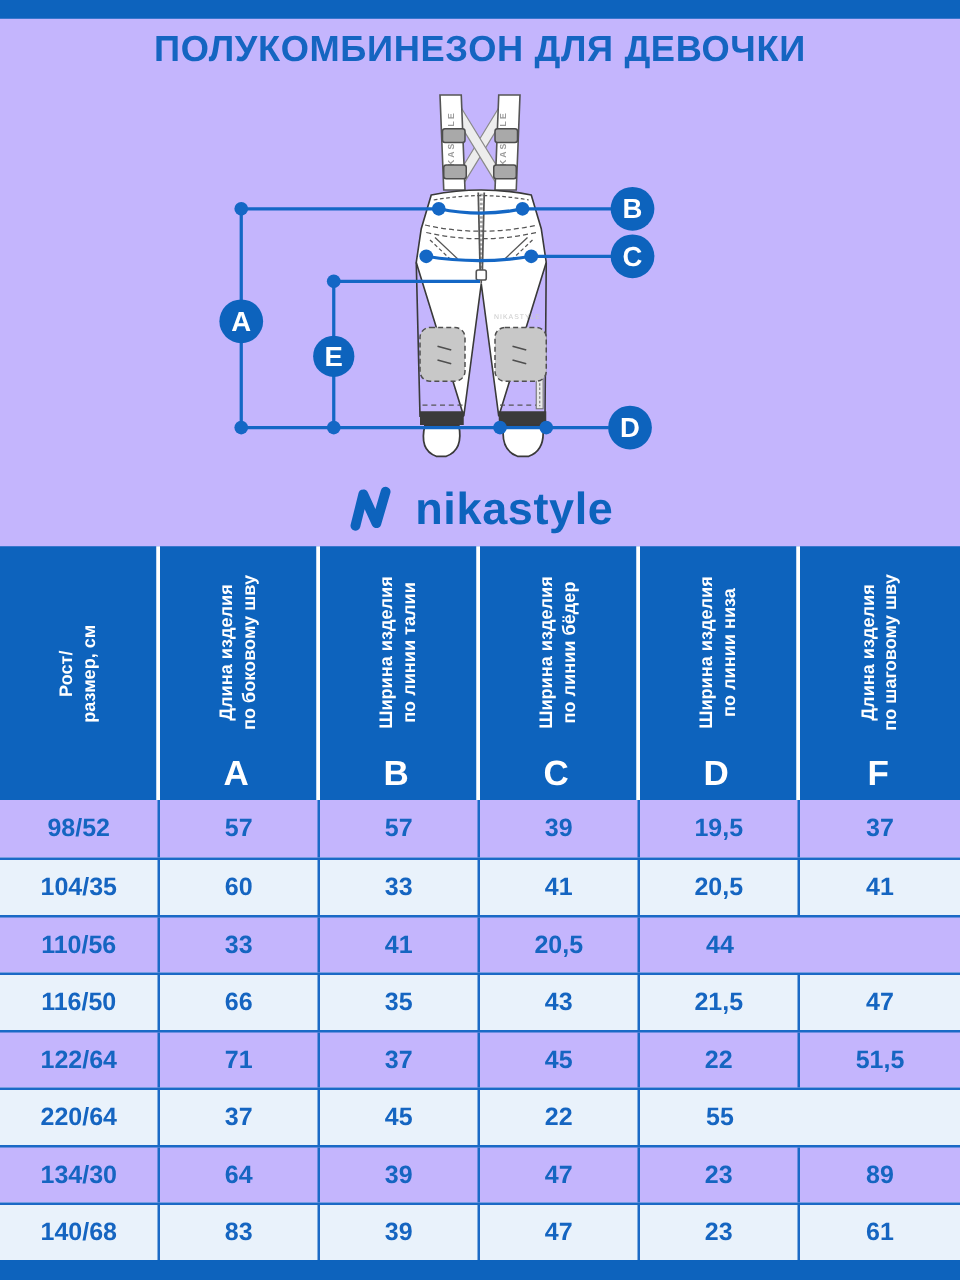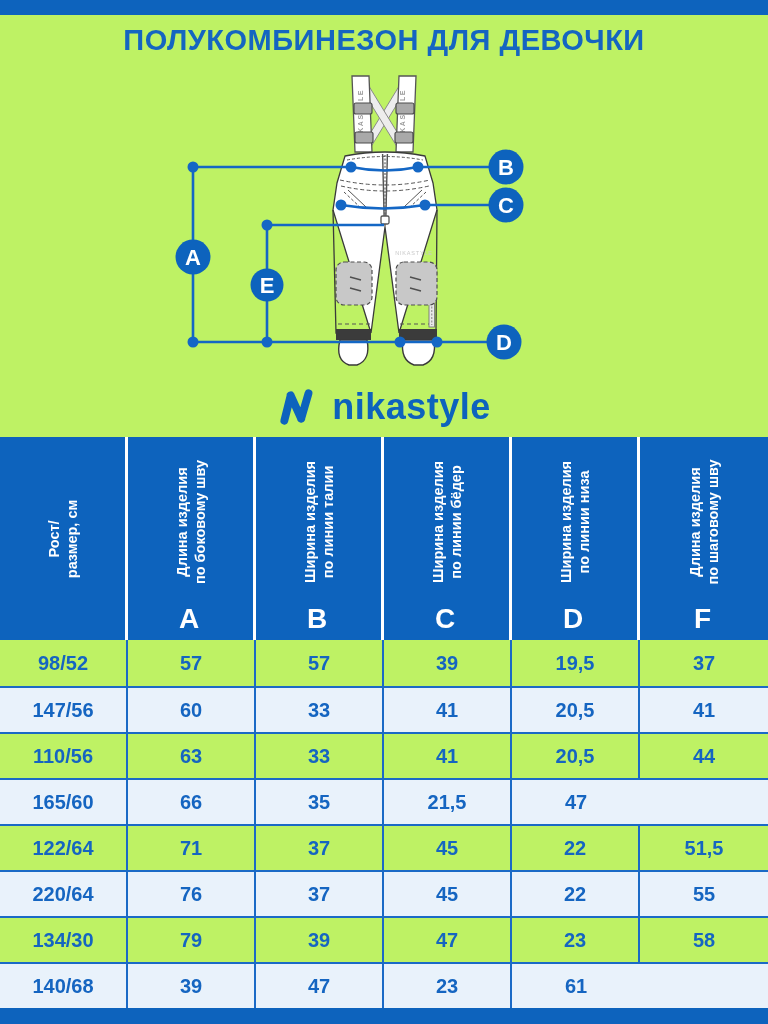--- a/index.html
+++ b/index.html
@@ -4,21 +4,21 @@
 <style>
   :root{
     --primary:#0d63bd;
     --text-blue:#1565c1;
     --row-alt:#e9f2fb;
     --border-blue:#1b6ac6;
     --line-blue:#1467c5;
   }
   *{margin:0;padding:0;box-sizing:border-box;}
   body{font-family:"Liberation Sans",sans-serif;background:#ffffff;}
-  .page{position:relative;width:768px;height:1024px;background:#bef264;overflow:hidden;}
+  .page{position:relative;width:768px;height:1024px;background:#c4b5fd;overflow:hidden;}
 
   .top-bar{position:absolute;top:0;left:0;width:768px;height:15px;background:var(--primary);}
   .bottom-bar{position:absolute;top:1008px;left:0;width:768px;height:16px;background:var(--primary);}
 
   .page-title{position:absolute;top:24px;left:0;width:768px;text-align:center;
     font-size:29px;font-weight:bold;color:var(--text-blue);letter-spacing:.5px;}
 
   .diagram{position:absolute;top:70px;left:0;width:768px;height:312px;}
   svg{font-family:"Liberation Sans",sans-serif;}
 
@@ -224,68 +224,68 @@
     <div class="tbody">
         <div class="tr">
           <div class="td">98/52</div>
           <div class="td">57</div>
           <div class="td">57</div>
           <div class="td">39</div>
           <div class="td">19,5</div>
           <div class="td">37</div>
         </div>
         <div class="tr alt">
-          <div class="td">147/56</div>
+          <div class="td">104/35</div>
           <div class="td">60</div>
           <div class="td">33</div>
           <div class="td">41</div>
           <div class="td">20,5</div>
           <div class="td">41</div>
         </div>
         <div class="tr">
           <div class="td">110/56</div>
-          <div class="td">63</div>
           <div class="td">33</div>
           <div class="td">41</div>
           <div class="td">20,5</div>
           <div class="td">44</div>
         </div>
         <div class="tr alt">
-          <div class="td">165/60</div>
+          <div class="td">116/50</div>
           <div class="td">66</div>
           <div class="td">35</div>
+          <div class="td">43</div>
           <div class="td">21,5</div>
           <div class="td">47</div>
         </div>
         <div class="tr">
           <div class="td">122/64</div>
           <div class="td">71</div>
           <div class="td">37</div>
           <div class="td">45</div>
           <div class="td">22</div>
           <div class="td">51,5</div>
         </div>
         <div class="tr alt">
           <div class="td">220/64</div>
-          <div class="td">76</div>
           <div class="td">37</div>
           <div class="td">45</div>
           <div class="td">22</div>
           <div class="td">55</div>
         </div>
         <div class="tr">
           <div class="td">134/30</div>
-          <div class="td">79</div>
+          <div class="td">64</div>
           <div class="td">39</div>
           <div class="td">47</div>
           <div class="td">23</div>
-          <div class="td">58</div>
+          <div class="td">89</div>
         </div>
         <div class="tr alt">
           <div class="td">140/68</div>
+          <div class="td">83</div>
           <div class="td">39</div>
           <div class="td">47</div>
           <div class="td">23</div>
           <div class="td">61</div>
         </div>
       </div>
   </div>
 
   <div class="bottom-bar"></div>
 </div>

